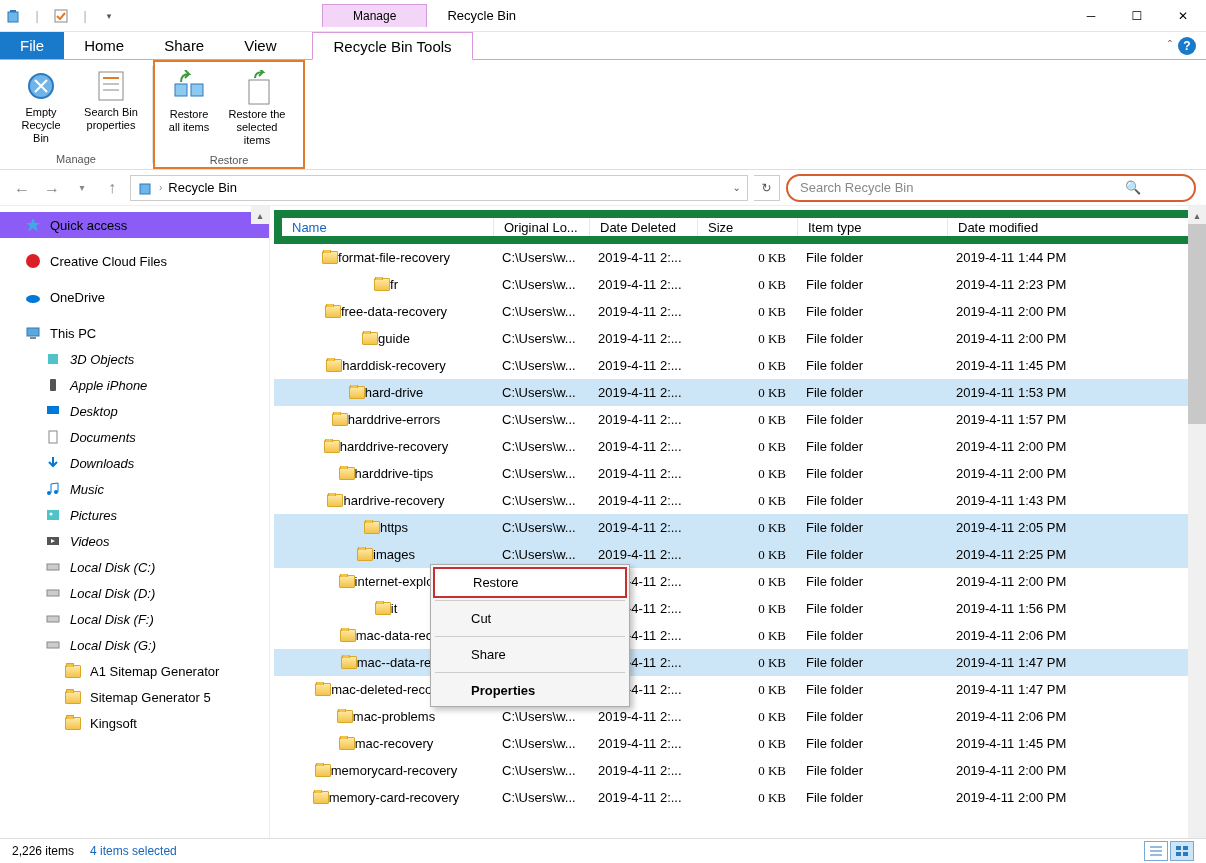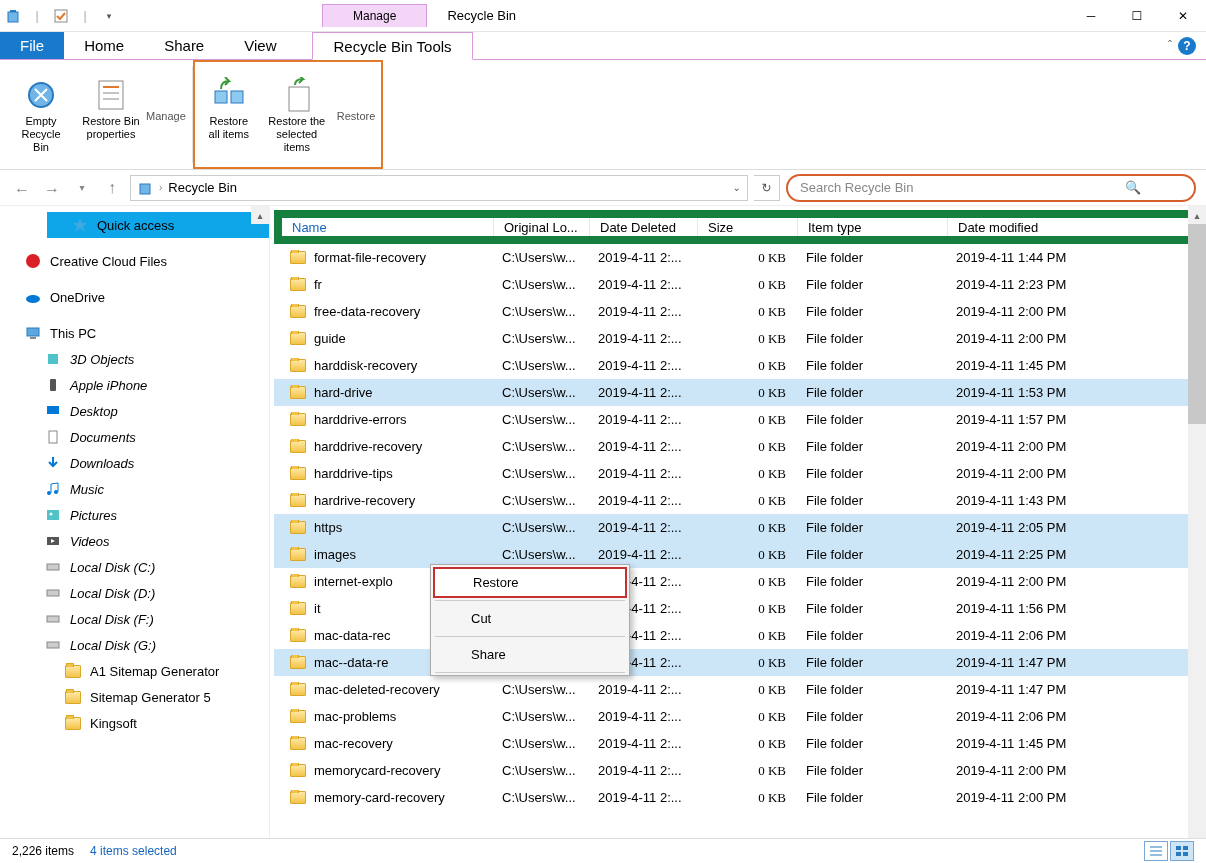--- a/index.html
+++ b/index.html
@@ -17,21 +17,21 @@
 
 .menutabs { height: 28px; display: flex; align-items: stretch; border-bottom: 1px solid #d89add; }
 .menutabs .tab { padding: 5px 20px; font-size: 15px; display: flex; align-items: center; }
 .menutabs .tab.file { background: #1979ca; color: #fff; }
 .menutabs .tab.tools { background: #fff; border: 1px solid #d89add; border-bottom: 1px solid #fff; margin-bottom: -1px; margin-left: 16px; }
 .menutabs .chevron { margin-left: auto; display: flex; align-items: center; gap: 6px; padding-right: 10px; color: #666; }
 .menutabs .help { width: 18px; height: 18px; border-radius: 50%; background: #1979ca; color: #fff; display: flex; align-items: center; justify-content: center; font-size: 12px; font-weight: bold; }
 
 
 .ribbon { height: 110px; display: flex; border-bottom: 1px solid #ddd; }
-.ribbon-group { display: flex; flex-direction: row; align-items: center; padding: 4px 6px 2px; }
+.ribbon-group { display: flex; flex-direction: column; align-items: center; padding: 4px 6px 2px; }
 .ribbon-group .items { display: flex; flex: 1; }
 .ribbon-group .group-label { font-size: 11px; color: #555; padding: 2px 0; }
 .ribbon-btn { display: flex; flex-direction: column; align-items: center; justify-content: flex-start; padding: 4px 6px; font-size: 11px; text-align: center; line-height: 1.2; width: 70px; }
 .ribbon-btn .icon { width: 36px; height: 36px; margin-bottom: 2px; }
 .ribbon-group.restore { border: 2px solid #e07b2e; }
 .ribbon-sep { width: 1px; background: #e0e0e0; margin: 6px 0; }
 
 
 .navbar { height: 36px; display: flex; align-items: center; padding: 0 10px; gap: 6px; border-bottom: 1px solid #eee; }
 .navbar .nav-btn { width: 24px; height: 24px; display: flex; align-items: center; justify-content: center; color: #888; font-size: 16px; }
@@ -41,39 +41,39 @@
 .navbar .search { width: 410px; border: 2px solid #d75f2e; border-radius: 18px; height: 28px; display: flex; align-items: center; padding: 0 12px; color: #888; font-size: 13px; }
 .navbar .search span.mag { margin-left: auto; margin-right: 40px; }
 
 
 .main { display: flex; height: 632px; }
 .sidebar { width: 270px; border-right: 1px solid #eee; overflow-y: auto; padding-top: 6px; position: relative; }
 .sidebar .scroll-top { position: absolute; right: 0; top: 0; width: 18px; height: 18px; background: #f0f0f0; display:flex; align-items:center; justify-content:center; color:#666; font-size:10px;}
 .sidebar-item { display: flex; align-items: center; padding: 4px 8px 4px 24px; font-size: 13px; gap: 8px; }
 .sidebar-item.indent1 { padding-left: 44px; font-style: italic; }
 .sidebar-item.indent2 { padding-left: 64px; }
-.sidebar-item.selected { background: #0ea5e9; margin-left: 47px; }
+.sidebar-item.selected { background: #8b5cf6; }
 .sidebar-item .icon { width: 18px; height: 18px; display: inline-flex; align-items: center; justify-content: center; }
 .sidebar-spacer { height: 10px; }
 
 .content { flex: 1; display: flex; flex-direction: column; position: relative; }
 .columns { display: flex; border: 8px solid #15803d; margin: 4px 4px 0 4px; height: 34px; align-items: center; font-size: 13px; }
 .columns .col { padding: 0 10px; border-right: 1px solid #e8e8e8; height: 100%; display: flex; align-items: center; }
 .col.name { width: 212px; color: #1565c0; }
 .col.orig { width: 96px; }
 .col.deleted { width: 108px; }
 .col.size { width: 100px; }
 .col.type { width: 150px; }
 .col.modified { flex: 1; border-right: none; }
 
 .rows { overflow-y: auto; flex: 1; margin: 0 4px; }
 .row { display: flex; align-items: center; height: 27px; font-size: 13px; padding-left: 6px; }
 .row.selected { background: #cde6f7; }
 .row .c { padding: 0 10px; white-space: nowrap; overflow: hidden; text-overflow: ellipsis; }
-.row .c.name { width: 212px; display: flex; align-items: center; gap: 8px; }
+.row .c.name { width: 212px; display: flex; align-items: center; gap: 0; justify-content: center; }
 .row .c.orig { width: 96px; }
 .row .c.deleted { width: 108px; }
 .row .c.size { width: 100px; text-align: right; font-family: Liberation Serif, serif; }
 .row .c.type { width: 150px; }
 .row .c.modified { flex: 1; }
 .folder-icon { width: 16px; height: 13px; background: linear-gradient(#ffe9a6, #f3c349); border: 1px solid #d9a828; border-radius: 1px; position: relative; flex-shrink: 0; }
 .folder-icon::before { content: ''; position: absolute; top: -3px; left: 0; width: 6px; height: 3px; background: #f3c349; border: 1px solid #d9a828; border-bottom: none; border-radius: 1px 1px 0 0; }
 
 .scrollbar { position: absolute; right: 0; top: 0; bottom: 0; width: 18px; background: #f0f0f0; }
 .scrollbar .arrow { height: 18px; display:flex; align-items:center; justify-content:center; color:#666; font-size:10px;}
@@ -147,21 +147,21 @@
           </svg>
         <span>Empty Recycle Bin</span>
       </div>
       <div class="ribbon-btn">
         <svg class="icon" width="36" height="36">
             <rect x="6" y="4" width="24" height="28" fill="#fff" stroke="#888"></rect>
             <line x1="10" y1="10" x2="26" y2="10" stroke="#e07b2e" stroke-width="2"></line>
             <line x1="10" y1="16" x2="26" y2="16" stroke="#888"></line>
             <line x1="10" y1="22" x2="26" y2="22" stroke="#888"></line>
           </svg>
-        <span>Restore Bin properties</span>
+        <span>Search Bin properties</span>
       </div>
     </div>
     <div class="group-label">Manage</div>
   </div>
   <div class="ribbon-sep"></div>
   <div class="ribbon-group restore">
     <div class="items">
       <div class="ribbon-btn" style="width:56px">
         <svg class="icon" width="36" height="36">
             <rect x="4" y="14" width="12" height="12" fill="#8ec9ef" stroke="#2a7ac0"></rect>
@@ -613,20 +613,21 @@
   </div>
 </div>
 
 <div class="ctxmenu">
   <div class="item highlighted">Restore</div>
   <div class="sep"></div>
   <div class="item">Cut</div>
   <div class="sep"></div>
   <div class="item">Share</div>
   <div class="sep"></div>
+  <div class="item bold">Properties</div>
 </div>
 
 <div class="statusbar">
   <span>2,226 items</span>
   <span class="sel">4 items selected</span>
   <div class="view-btns">
     <div>
         <svg width="14" height="12">
           <line x1="1" y1="2" x2="13" y2="2" stroke="#2a7ac0"></line>
           <line x1="1" y1="6" x2="13" y2="6" stroke="#2a7ac0"></line>

